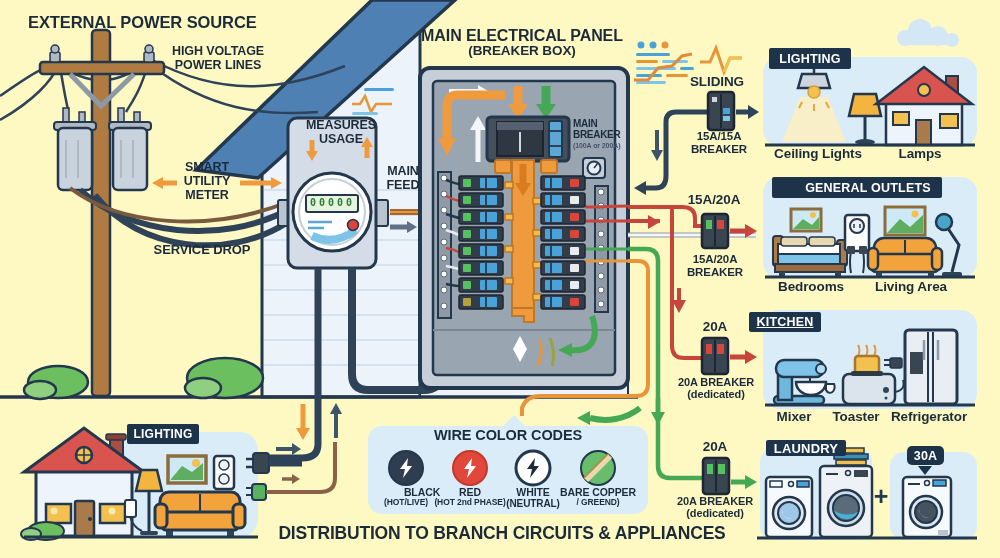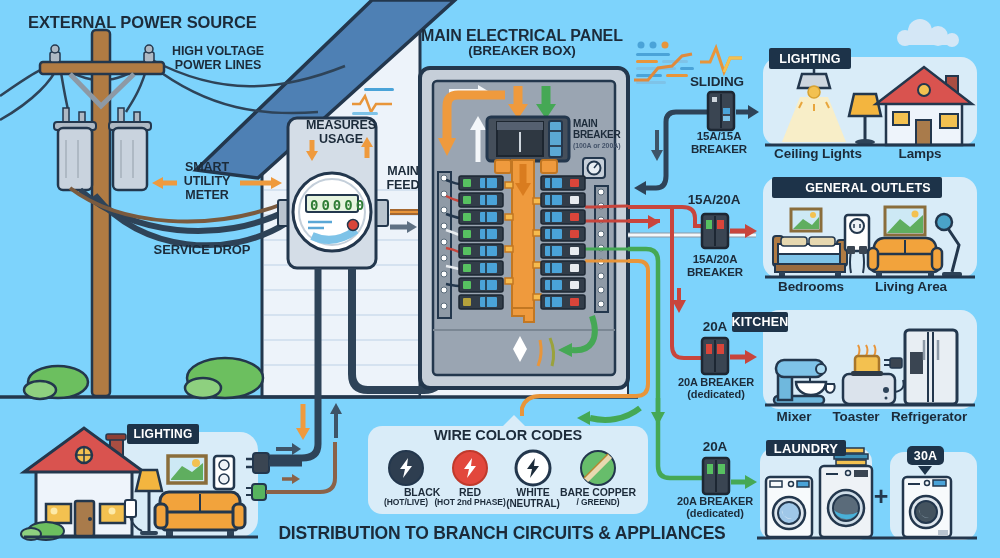--- a/index.html
+++ b/index.html
@@ -1,25 +1,25 @@
 <!DOCTYPE html>
 <html><head>
 <meta charset="utf-8">
 <style>
   html,body{margin:0;padding:0;background:#fff;}
-  #stage{position:relative;width:1000px;height:558px;background:#7dd3fc;overflow:hidden;
+  #stage{position:relative;width:1000px;height:558px;background:#fef9c3;overflow:hidden;
          font-family:"Liberation Sans",sans-serif;}
   #art{position:absolute;left:0;top:0;width:1000px;height:558px;}
   .lbl{position:absolute;font-weight:700;color:#1c2b3a;white-space:pre-line;text-align:center;
        transform:translateX(-50%);line-height:1.1;letter-spacing:-0.1px;}
   .lbl.left{transform:none;text-align:left;}
   .pill{position:absolute;background:#1d3349;color:#fff;border-radius:2px;display:flex;
         align-items:center;justify-content:center;font-weight:700;letter-spacing:.2px;}
   .display{position:absolute;left:310px;top:197px;width:44px;text-align:center;
-           font-family:"DejaVu Sans Mono",monospace;font-size:14px;font-weight:700;
+           font-family:"DejaVu Sans Mono",monospace;font-size:10px;font-weight:700;
            color:#2f7d36;letter-spacing:3px;}
 </style>
 </head>
 <body>
 
 <div id="stage">
 
 <svg id="art" viewBox="0 0 1000 558">
 
   <g>
@@ -689,21 +689,21 @@
 BREAKER</div>
 <div class="lbl" style="left:715px;top:320px;font-size:13.5px;">20A</div>
 <div class="lbl" style="left:716px;top:376px;font-size:11px;">20A BREAKER
 (dedicated)</div>
 <div class="lbl" style="left:715px;top:440px;font-size:13.5px;">20A</div>
 <div class="lbl" style="left:715px;top:495px;font-size:11px;">20A BREAKER
 (dedicated)</div>
 
 <div class="pill" style="left:769px;top:48px;width:82px;height:21px;font-size:12.5px;">LIGHTING</div>
 <div class="pill" style="left:772px;top:177px;width:148px;height:21px;font-size:12.5px;padding-left:22px;">GENERAL OUTLETS</div>
-<div class="pill" style="left:732px;top:312px;width:56px;height:20px;font-size:12.5px;">KITCHEN</div>
+<div class="pill" style="left:749px;top:312px;width:72px;height:20px;font-size:12.5px;text-decoration:underline;">KITCHEN</div>
 <div class="pill" style="left:766px;top:440px;width:80px;height:16px;font-size:13px;">LAUNDRY</div>
 <div class="pill" style="left:907px;top:446px;width:37px;height:19px;font-size:12.5px;border-radius:5px;">30A</div>
 <div class="pill" style="left:127px;top:424px;width:72px;height:20px;font-size:12px;">LIGHTING</div>
 
 <div class="lbl" style="left:818px;top:147px;font-size:13.5px;">Ceiling Lights</div>
 <div class="lbl" style="left:920px;top:147px;font-size:13.5px;">Lamps</div>
 <div class="lbl" style="left:811px;top:280px;font-size:13.5px;">Bedrooms</div>
 <div class="lbl" style="left:911px;top:280px;font-size:13.5px;">Living Area</div>
 <div class="lbl" style="left:794px;top:410px;font-size:13.5px;">Mixer</div>
 <div class="lbl" style="left:856px;top:410px;font-size:13.5px;">Toaster</div>

